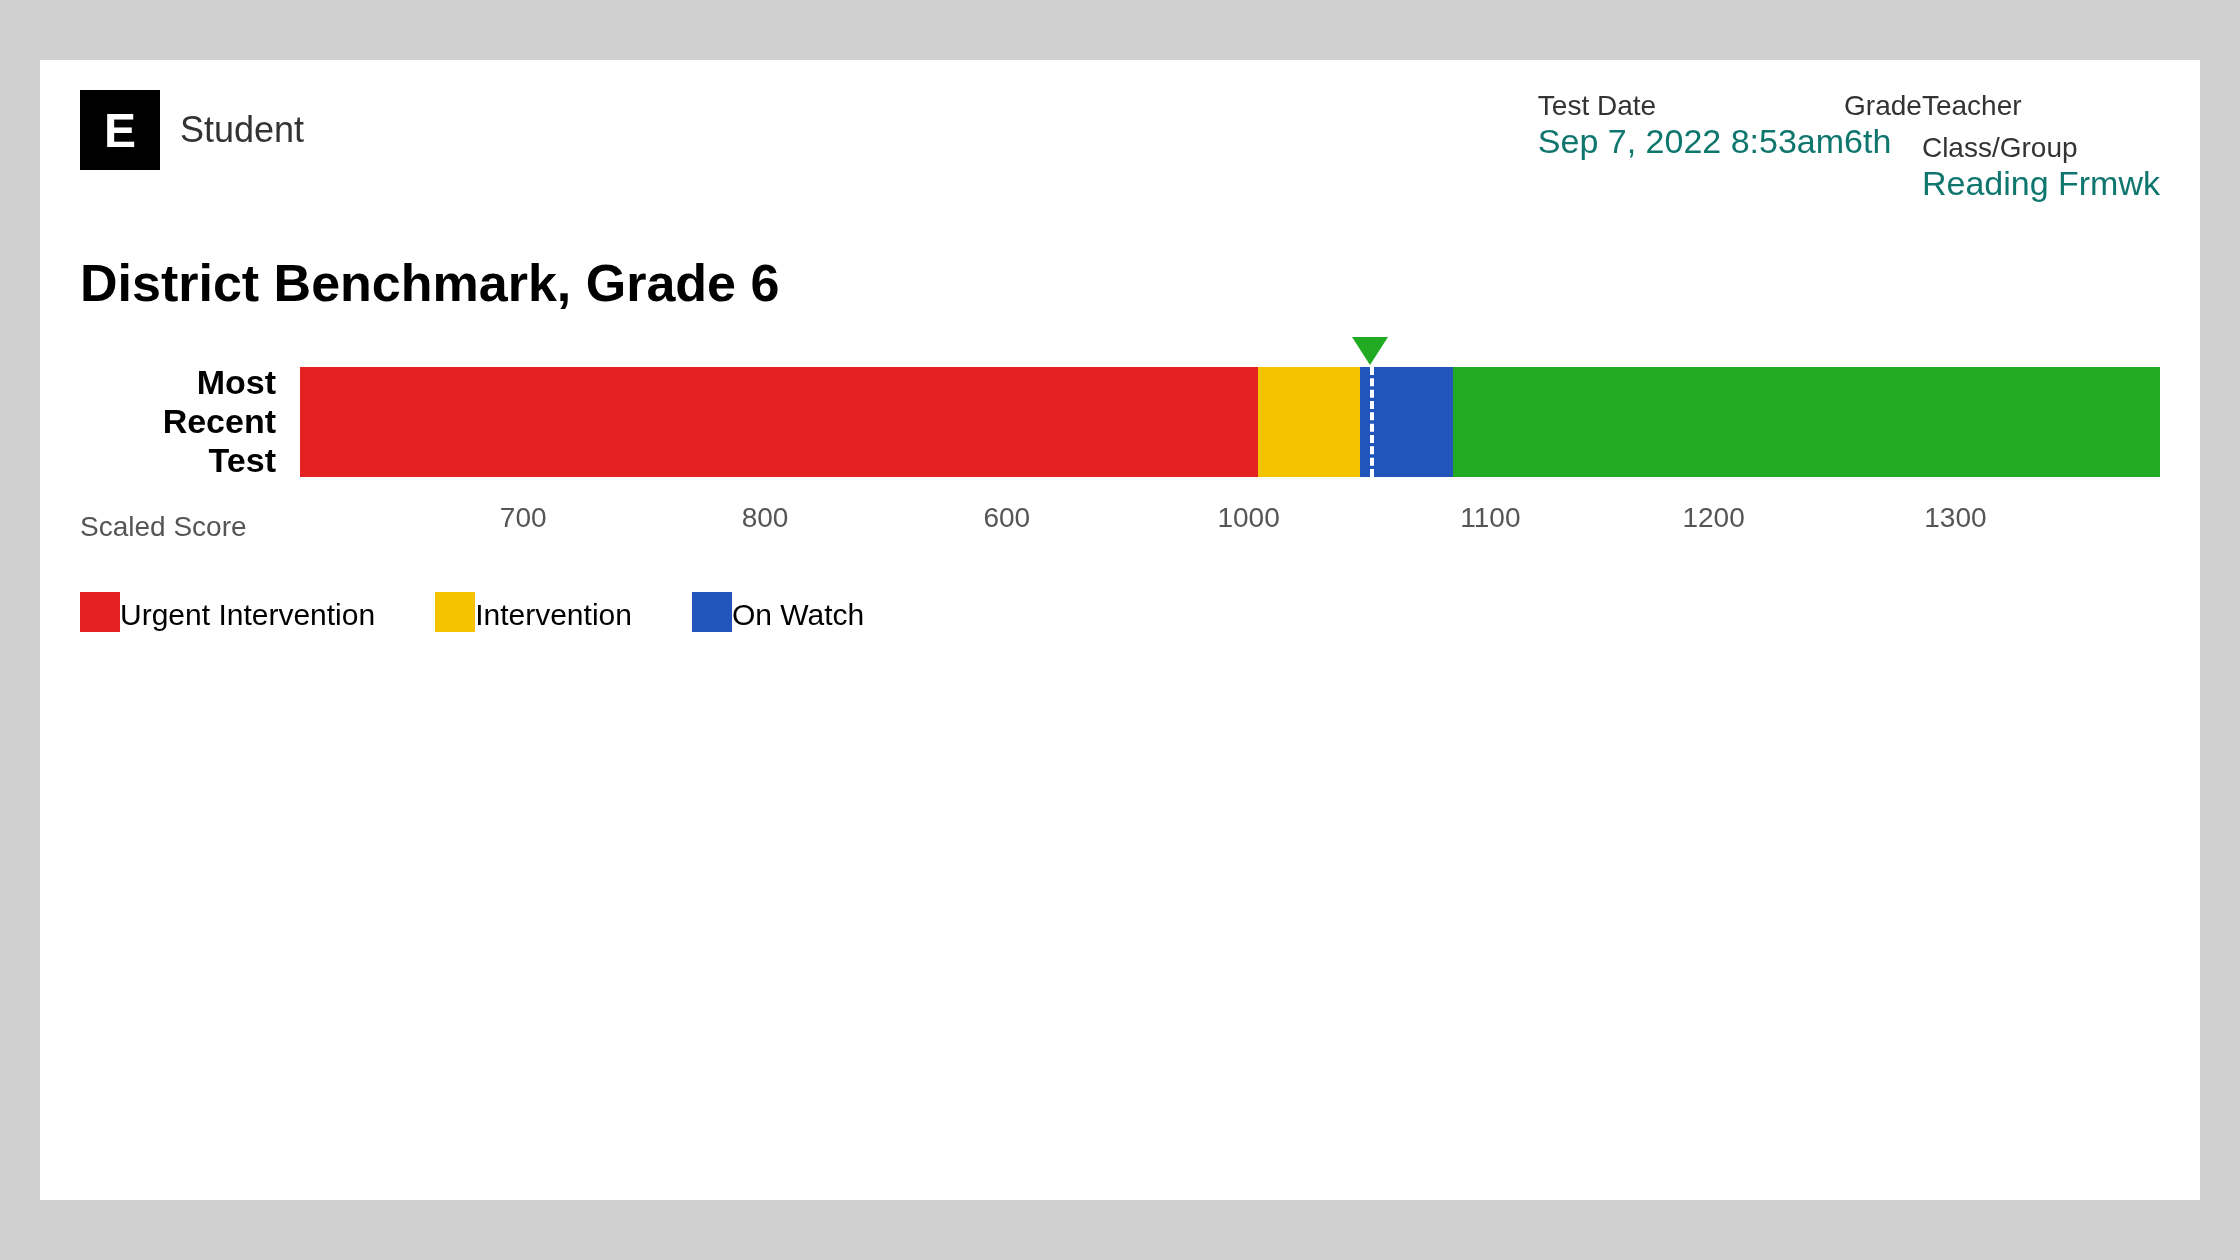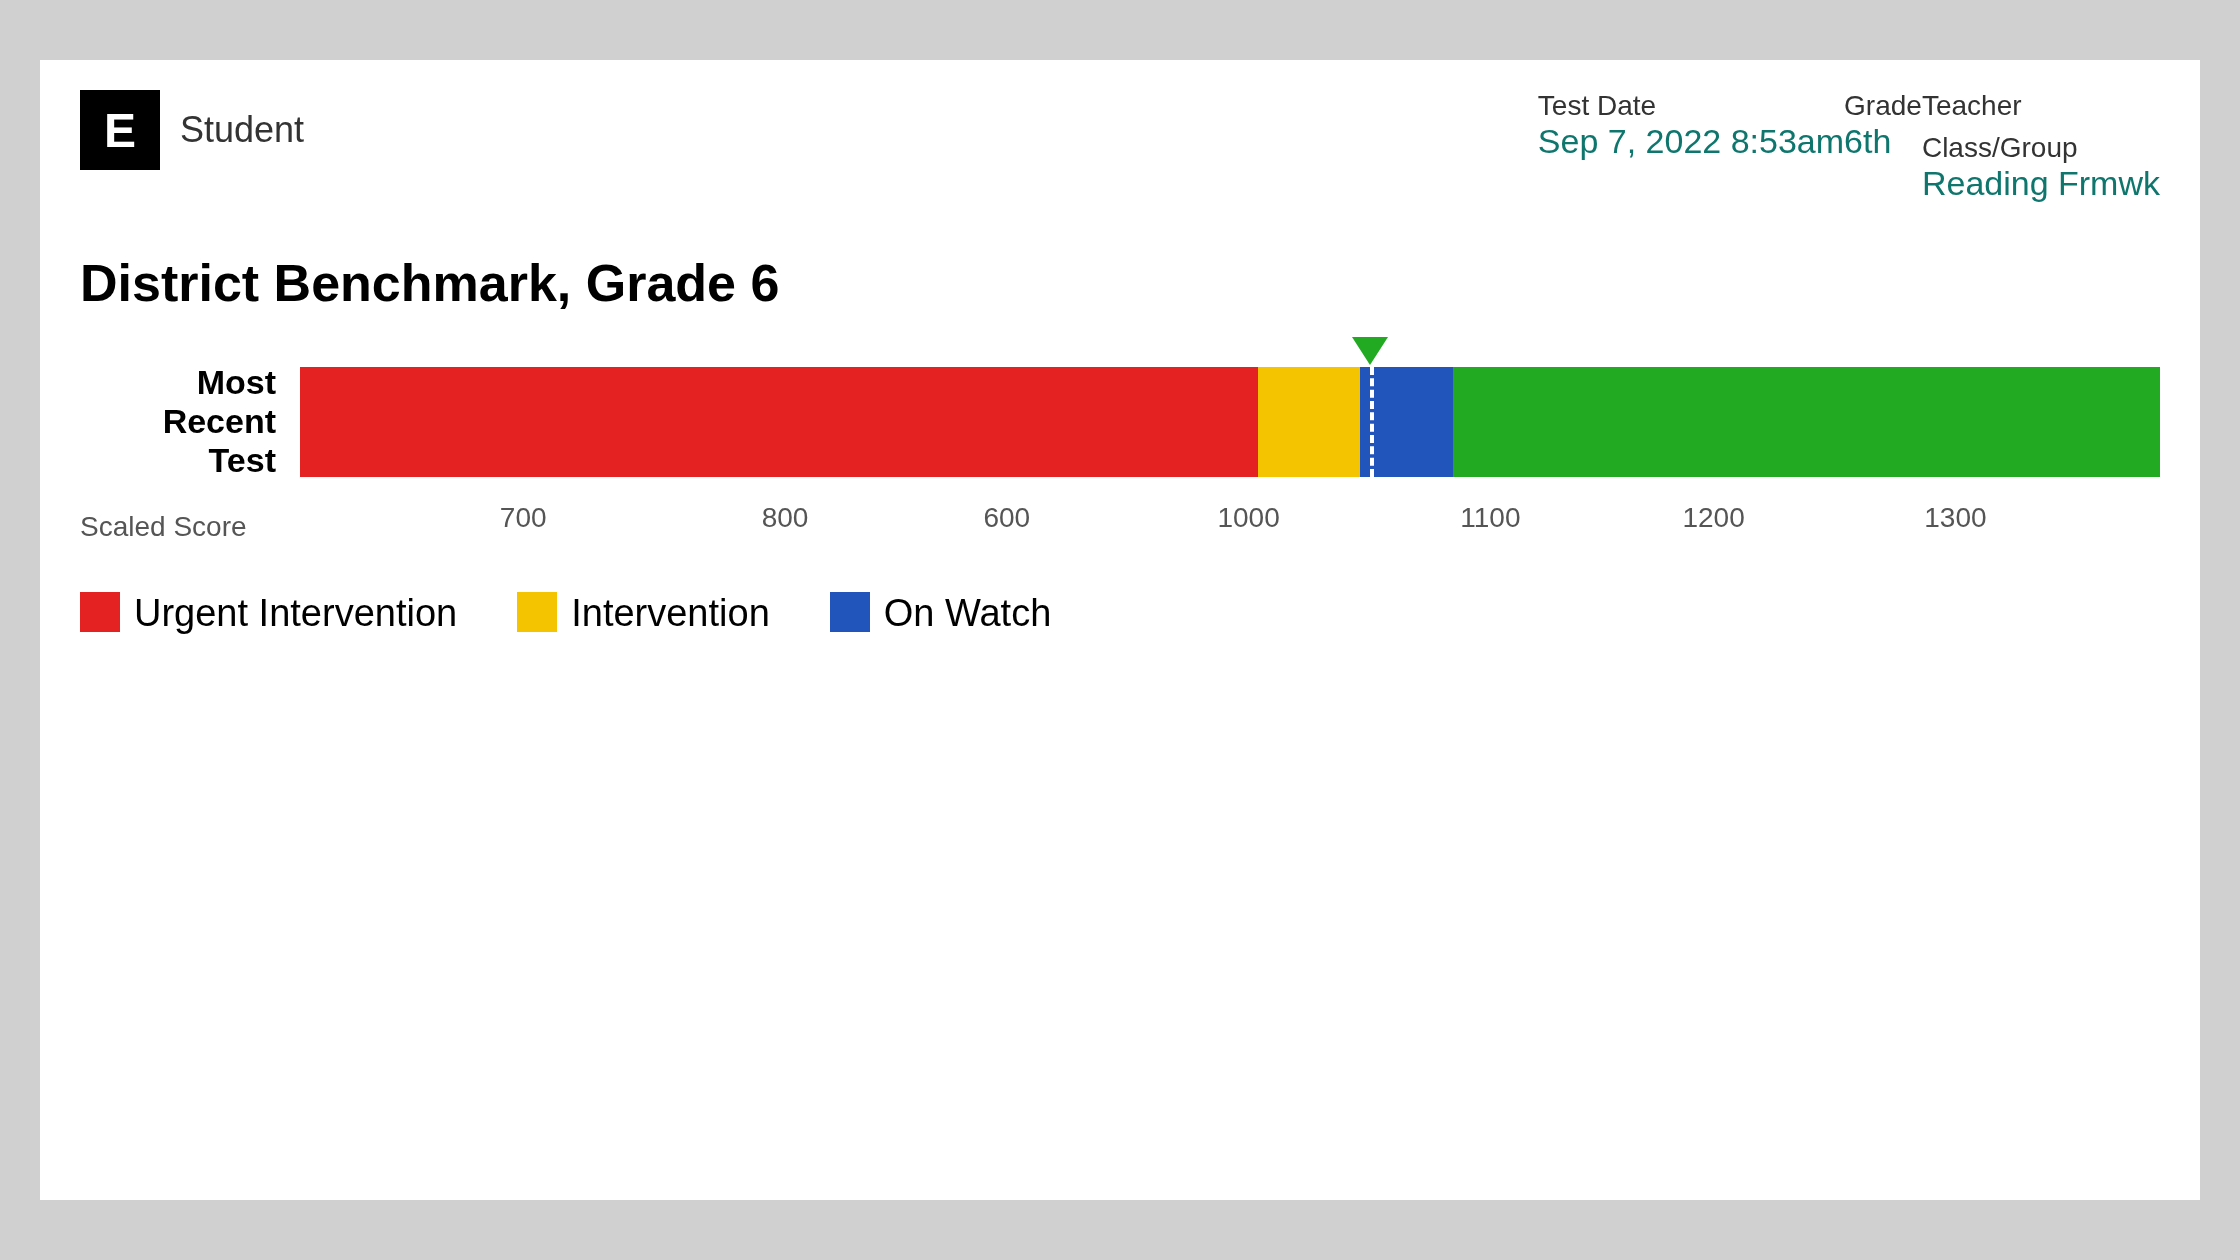--- a/index.html
+++ b/index.html
@@ -132,23 +132,22 @@
     
     .legend {
       display: flex;
       gap: 60px;
       align-items: center;
       margin-top: 40px;
       margin-left: 0px;
     }
     .legend-item {
       display: flex;
-      align-items: flex-start;
-      gap: 14px;
-      font-size: 38px;
+      align-items: flex-end;
+      font-size: 30px;
       color: #000;
     }
     .legend-swatch {
       width: 40px;
       height: 40px;
     }
 
     
     .marker-line {
       position: absolute;
@@ -228,21 +227,21 @@
       </div>
     </div>
 
 
     <div class="axis-row">
       <div class="axis-spacer">
         <span style="font-size:28px; color:#555;">Scaled Score</span>
       </div>
       <div class="axis-container">
         <span class="axis-tick" style="left:12%;">700</span>
-        <span class="axis-tick" style="left:25%;margin-left:20px;">800</span>
+        <span class="axis-tick" style="left:25%;">800</span>
         <span class="axis-tick" style="left:38%;">600</span>
         <span class="axis-tick" style="left:51%;">1000</span>
         <span class="axis-tick" style="left:64%;">1100</span>
         <span class="axis-tick" style="left:76%;">1200</span>
         <span class="axis-tick" style="left:89%;">1300</span>
       </div>
     </div>
   </div>
 
   <div class="legend">

